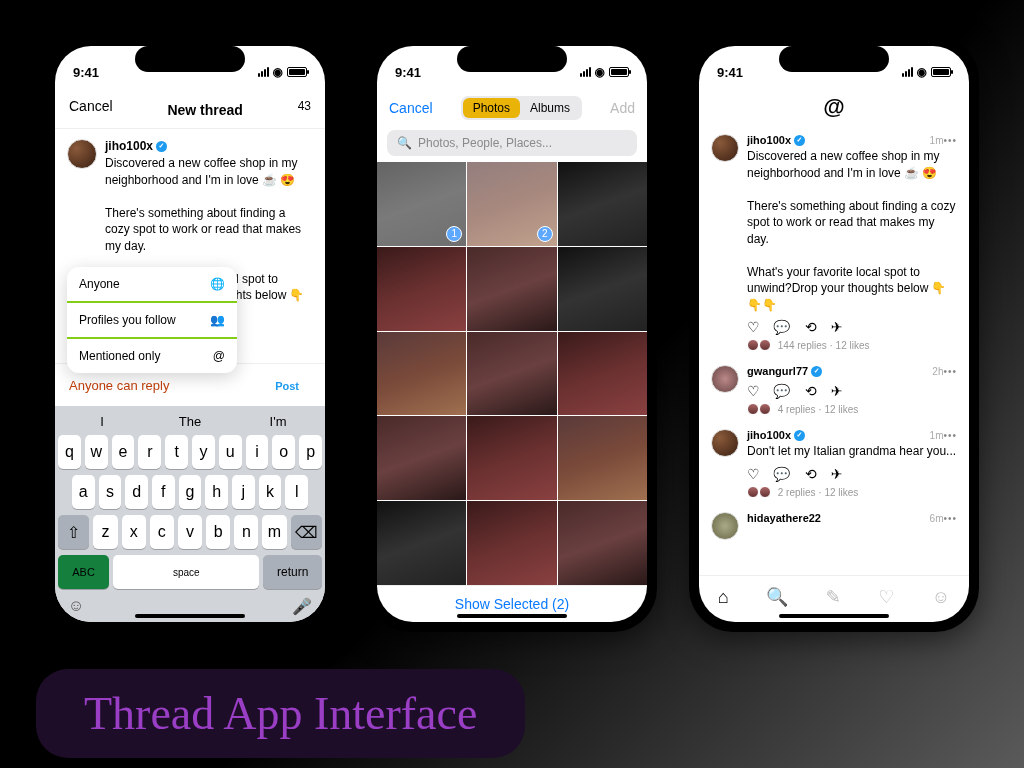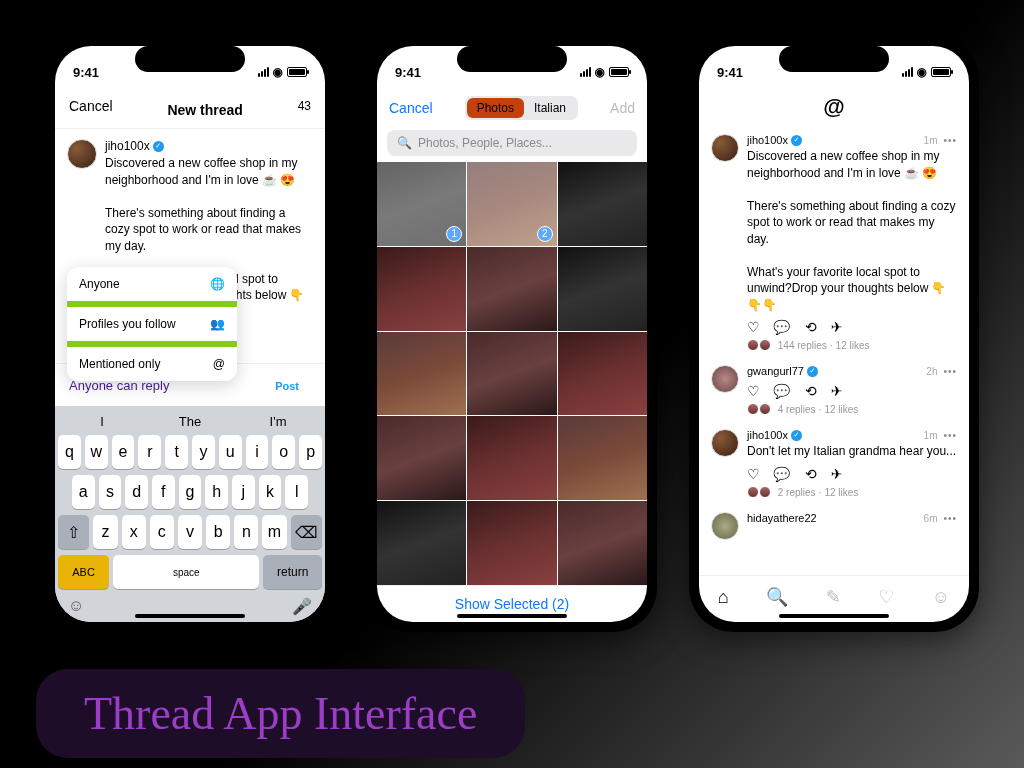--- a/index.html
+++ b/index.html
@@ -35,72 +35,72 @@
   .batt::after { content:""; position:absolute; right:-3px; top:2px; width:2px; height:4px; background:#000; border-radius:1px; }
   .batt i { display:block; width:16px; height:6px; background:#000; margin:1px; border-radius:1px; }
 
   
   .nav1 { display:flex; justify-content:space-between; align-items:center; padding: 4px 14px 10px; border-bottom:1px solid #eee; font-size:14px; }
   .nav1 .title { font-weight:600;margin-top:8px; }
   .nav1 .dim { color:#000000; font-size:12px; }
   .compose { display:flex; gap:8px; padding: 10px 12px 0; font-size:12px; position:relative; }
   .avatar { width: 30px; height:30px; border-radius:50%; background: radial-gradient(circle at 30% 30%, #8a5a3a, #3a1f12); flex-shrink:0; border:1px solid #ddd; }
   .compose-body { flex:1; }
-  .uname { font-weight:400; display:flex; align-items:center; gap:3px; }
+  .uname { font-weight:700; display:flex; align-items:center; gap:3px; }
   .verify { width:11px; height:11px; background:#1d9bf0; border-radius:50%; display:inline-flex; align-items:center; justify-content:center; color:#fff; font-size:7px; }
   .thread-text { font-size:12px; line-height:1.38; margin-top:2px; white-space:pre-line; }
   .reply-menu {
     position:absolute; left:12px; top:138px; width:170px; background:#fff;
     border-radius:12px; box-shadow:0 4px 18px rgba(0,0,0,.18); font-size:12px; z-index:10;
   }
-  .reply-menu .opt { display:flex; justify-content:space-between; align-items:center; padding:10px 12px; border-bottom:6px solid #84cc16; }
+  .reply-menu .opt { display:flex; justify-content:space-between; align-items:center; padding:10px 12px; border-bottom:2px solid #84cc16; }
   .reply-menu .opt:last-child { border-bottom:none; }
   .footer1 { margin-top:auto; display:flex; justify-content:space-between; align-items:center; padding: 8px 14px; font-size:13px; border-top:1px solid #eee; }
-  .footer1 .hint { color:#4c1d95; }
+  .footer1 .hint { color:#c2410c; }
   .footer1 .post { color:#1d9bf0; font-weight:600; }
 
   
   .kbd { background:#d1d4d9; padding:4px 3px 6px; }
   .sugg { display:flex; justify-content:space-around; font-size:13px; padding:4px 0 6px; color:#000; }
   .sugg span { flex:1; text-align:center; }
   .krow { display:flex; gap:4px; margin-bottom:6px; justify-content:center; }
   .key { background:#fff; border-radius:5px; height:34px; flex:1; display:flex; align-items:center; justify-content:center; font-size:16px; box-shadow:0 1px 0 rgba(0,0,0,.25); }
-  .key.special { background:#eab308; font-size:11px; }
+  .key.special { background:#15803d; font-size:11px; }
   .key.shift, .key.del { flex:1.3; background:#aab0b9; }
   .krow.bot .key.abc { flex:1.4; font-size:11px; }
   .krow.bot .key.space { flex:4; font-size:10px; }
   .krow.bot .key.ret { flex:1.6; font-size:12px; background:#aab0b9; }
   .kfoot { display:flex; justify-content:space-between; padding:2px 10px 0; font-size:16px; color:#555; }
 
   
   .picker-nav { display:flex; justify-content:space-between; align-items:center; padding:6px 12px; font-size:14px; }
   .seg { display:flex; background:#e9e9eb; border-radius:7px; padding:2px; font-size:12px; }
   .seg .s { padding:3px 10px; border-radius:6px; }
-  .seg .s.active { background:#c2410c; font-weight:500; }
+  .seg .s.active { background:#eab308; font-weight:500; }
   .cancel-blue { color:#0a7aff; }
   .add-dim { color:#bbb; }
   .search { margin:4px 10px 6px; background:#e9e9eb; border-radius:8px; padding:6px 10px; font-size:12px; color:#8a8a8e; display:flex; align-items:center; gap:6px; }
   .grid { flex:1; display:grid; grid-template-columns:repeat(3,1fr); gap:1px; overflow:hidden; }
   .cell { background: linear-gradient(140deg,#2a1c1c,#5c3a3a,#8a6a5a); position:relative; }
   .cell.a { background: linear-gradient(160deg,#111,#333,#222); }
   .cell.b { background: linear-gradient(160deg,#5a3a3a,#7a4a3a,#a07050); }
   .cell.c { background: linear-gradient(160deg,#3a1a1a,#6a3030,#8a4040); }
   .cell.d { background: linear-gradient(160deg,#4a2a2a,#6a4040,#2a1818); }
   .cell .badge { position:absolute; bottom:4px; right:4px; width:16px; height:16px; background:#0a7aff; border-radius:50%; color:#fff; font-size:10px; display:flex; align-items:center; justify-content:center; border:1px solid #fff; }
   .cell.sel::after { content:""; position:absolute; inset:0; background:rgba(255,255,255,.35); }
   .picker-foot { text-align:center; padding:10px; font-size:14px; color:#0a7aff; font-weight:500; border-top:1px solid #eee; }
 
   
   .logo-row { text-align:center; padding:4px 0 6px; }
   .threads-logo { font-size:22px; font-weight:700; }
   .feed { flex:1; overflow:hidden; }
   .post { display:flex; gap:8px; padding:8px 12px 6px; font-size:11px; }
   .post .avatar { width:28px; height:28px; }
   .post-head { display:flex; justify-content:space-between; align-items:center; }
-  .post-head .meta { color:#aaa; font-size:10px; display:flex; gap:6px; align-items:center; }
+  .post-head .meta { color:#aaa; font-size:10px; display:flex; align-items:center; }
   .dots { color:#888; letter-spacing:1px; }
   .actions { display:flex; gap:14px; margin-top:6px; font-size:14px; color:#000; }
   .eng { font-size:10px; color:#999; margin-top:4px; display:flex; align-items:center; gap:4px; }
   .eng .mini { width:12px;height:12px;border-radius:50%;background:linear-gradient(#a66,#633);display:inline-block;margin-right:-4px;border:1px solid #fff; }
   .tabbar { display:flex; justify-content:space-around; align-items:center; padding:10px 0 14px; border-top:1px solid #eee; font-size:18px; color:#bbb; }
   .tabbar .active { color:#000; }
   .homebar { position:absolute; bottom:4px; left:50%; transform:translateX(-50%); width:110px; height:4px; background:#000; border-radius:3px; }
 
   .caption {
     position:absolute; left:36px; bottom:10px; background:#1e0d28;
@@ -237,21 +237,21 @@
           <span class="wifi">◉</span>
           <span class="batt">
               <i></i>
             </span>
         </span>
       </div>
       <div class="picker-nav">
         <span class="cancel-blue">Cancel</span>
         <div class="seg">
           <div class="s active">Photos</div>
-          <div class="s">Italian</div>
+          <div class="s">Albums</div>
         </div>
         <span class="add-dim">Add</span>
       </div>
       <div class="search">
         <span>🔍</span>
         <span>Photos, People, Places...</span>
       </div>
       <div class="grid">
         <div class="cell a sel">
             <div class="badge">1</div>

